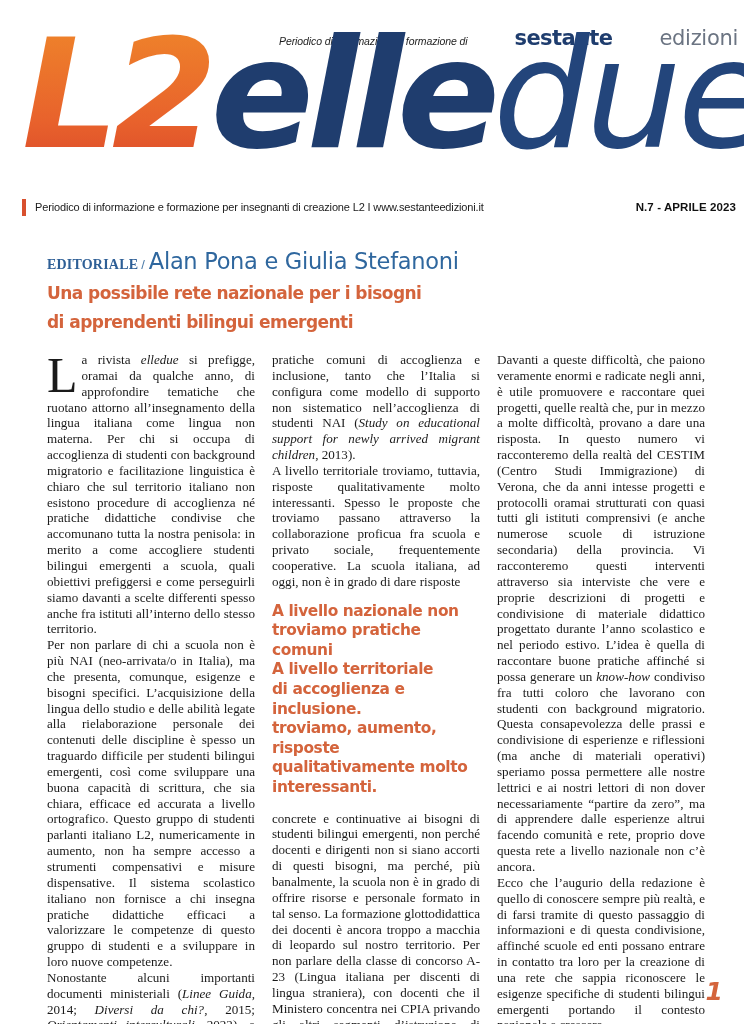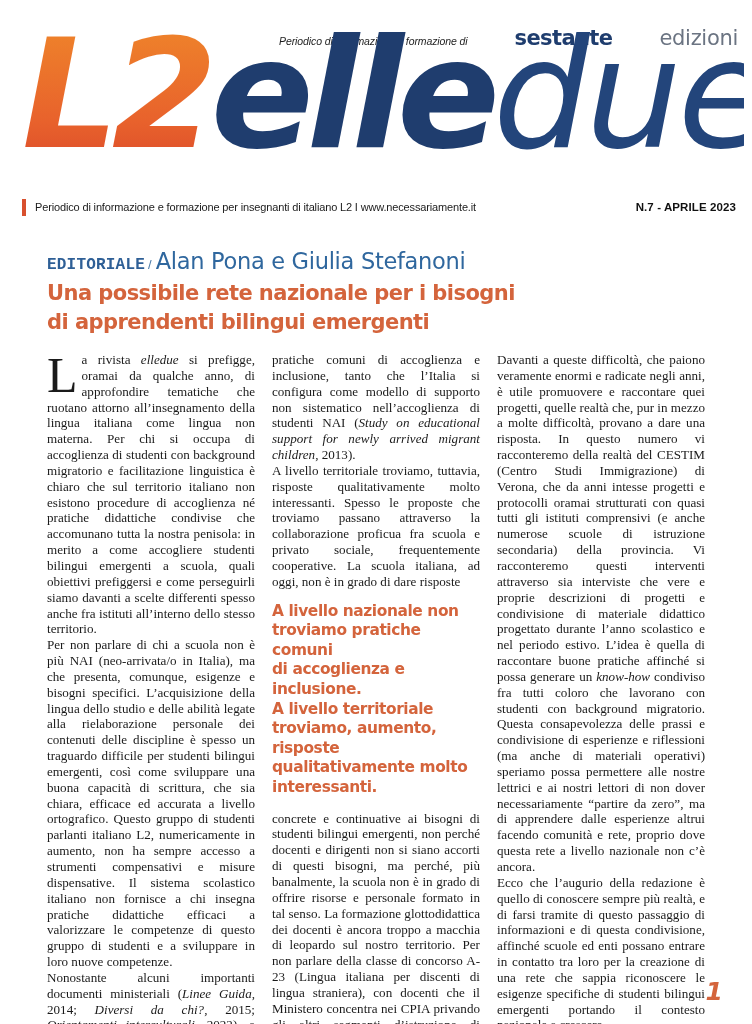--- a/index.html
+++ b/index.html
@@ -138,43 +138,43 @@
     left: 47px;
     right: 30px;
     top: 248px;
   }
   .kicker-row {
     display: flex;
     align-items: baseline;
     white-space: nowrap;
   }
   .kicker {
-    font-family: Liberation Mono, monospace;
-    font-weight: 700;
-    font-size: 16px;
+    font-family: Liberation Serif, serif;
+    font-weight: 700;
+    font-size: 14px;
     letter-spacing: 0.2px;
     color: #2e5f96;
   }
   .kicker-slash {
     font-family: "Liberation Sans", sans-serif;
     font-size: 13px;
     color: #4a7aa8;
     margin: 0 4px 0 3px;
   }
   .byline {
     font-family: "DejaVu Sans", sans-serif;
     font-weight: 400;
     font-size: 22.5px;
     color: #2f679e;
     letter-spacing: -0.3px;
   }
   .headline {
     font-family: "DejaVu Sans", sans-serif;
     font-weight: 700;
-    font-size: 21px;
+    font-size: 17px;
     line-height: 29px;
     color: #d4643c;
     letter-spacing: -0.55px;
     margin-top: 5px;
   }
   .headline .hl-line { display: block; }
 
   
   .cols {
     position: absolute;
@@ -252,21 +252,21 @@
       <span class="publisher-brand">sestante</span>
       <span class="publisher-brand2">edizioni</span>
     </div>
 
     <div class="logo-wrap">
       <div class="logo-text"><span class="logo-l2">L2</span><span class="logo-elle">elle</span><span class="logo-due">due</span></div>
     </div>
 
     <div class="strap">
       <span class="strap-bar"></span>
-      <span class="strap-text">Periodico di informazione e formazione per insegnanti di italiano L2 I www.necessariamente.it</span>
+      <span class="strap-text">Periodico di informazione e formazione per insegnanti di creazione L2 I www.sestanteedizioni.it</span>
       <span class="strap-issue">N.7 - APRILE 2023</span>
     </div>
 
   </div>
 
   <div class="headline-block">
     <div class="kicker-row">
       <span class="kicker">EDITORIALE</span>
       <span class="kicker-slash">/</span>
       <span class="byline">Alan Pona e Giulia Stefanoni</span>
@@ -284,22 +284,22 @@
       <p>Per non parlare di chi a scuola non è più NAI (neo-arrivata/o in Italia), ma che presenta, comunque, esigenze e bisogni specifici. L’acquisizione della lingua dello studio e delle abilità legate alla rielaborazione personale dei contenuti delle discipline è spesso un traguardo difficile per studenti bilingui emergenti, così come sviluppare una buona capacità di scrittura, che sia chiara, efficace ed accurata a livello ortografico. Questo gruppo di studenti parlanti italiano L2, numericamente in aumento, non ha sempre accesso a strumenti compensativi e misure dispensative. Il sistema scolastico italiano non fornisce a chi insegna pratiche didattiche efficaci a valorizzare le competenze di questo gruppo di studenti e a sviluppare in loro nuove competenze.</p>
       <p><span>Nonostante alcuni importanti documenti ministeriali (</span><i>Linee Guida</i><span>, 2014; </span><i>Diversi da chi?</i><span>, 2015; </span><i>Orientamenti interculturali</i><span>, 2022), a livello nazionale non troviamo</span></p>
     </div>
 
     <div class="col">
       <p><span>pratiche comuni di accoglienza  e inclusione, tanto che l’Italia si configura come modello di supporto non sistematico nell’accoglienza di studenti NAI (</span><i>Study on educational support for newly arrived migrant children</i><span>, 2013).</span></p>
       <p>A livello territoriale troviamo, tuttavia, risposte qualitativamente molto interessanti. Spesso le proposte che troviamo passano attraverso la collaborazione proficua fra scuola e privato sociale, frequentemente cooperative. La scuola italiana, ad oggi, non è in grado di dare risposte</p>
       <div class="pullquote">
         <span class="pq-line">A livello nazionale non</span>
         <span class="pq-line">troviamo pratiche comuni</span>
+        <span class="pq-line">A livello territoriale</span>
         <span class="pq-line">di accoglienza e inclusione.</span>
-        <span class="pq-line">A livello territoriale</span>
         <span class="pq-line">troviamo, aumento, risposte</span>
         <span class="pq-line">qualitativamente molto</span>
         <span class="pq-line">interessanti.</span>
       </div>
       <p>concrete e continuative ai bisogni di studenti bilingui emergenti, non perché docenti e dirigenti non si siano accorti di questi bisogni, ma perché, più banalmente, la scuola non è in grado di offrire risorse e personale formato in tal senso. La formazione glottodidattica dei docenti è ancora troppo a macchia di leopardo sul nostro territorio. Per non parlare della classe di concorso A-23 (Lingua italiana per discenti di lingua straniera), con docenti che il Ministero concentra nei CPIA privando gli altri segmenti d’istruzione di personale competente.</p>
     </div>
 
     <div class="col">
       <p><span>Davanti a queste difficoltà, che paiono veramente enormi e radicate negli anni, è utile promuovere e raccontare quei progetti, quelle realtà che, pur in mezzo a molte difficoltà, provano a dare una risposta. In questo numero vi racconteremo della realtà del CESTIM (Centro Studi Immigrazione) di Verona, che da anni intesse progetti e protocolli oramai strutturati con quasi tutti gli istituti comprensivi (e anche numerose scuole di istruzione secondaria) della provincia. Vi racconteremo questi interventi attraverso sia interviste che vere e proprie descrizioni di progetti e condivisione di materiale didattico progettato durante l’anno scolastico e nel periodo estivo. L’idea è quella di raccontare buone pratiche affinché si possa generare un </span><i>know-how</i><span> condiviso fra tutti coloro che lavorano con studenti con background migratorio. Questa consapevolezza delle prassi e condivisione di esperienze e riflessioni (ma anche di materiali operativi) speriamo possa permettere alle nostre lettrici e ai nostri lettori di non dover necessariamente “partire da zero”, ma di apprendere dalle esperienze altrui facendo comunità e rete, proprio dove questa rete a livello nazionale non c’è ancora.</span></p>
       <p>Ecco che l’augurio della redazione è quello di conoscere sempre più realtà, e di farsi tramite di questo passaggio di informazioni e di questa condivisione, affinché scuole ed enti possano entrare in contatto tra loro per la creazione di una rete che sappia riconoscere le esigenze specifiche di studenti bilingui emergenti portando il contesto nazionale a crescere.</p>

